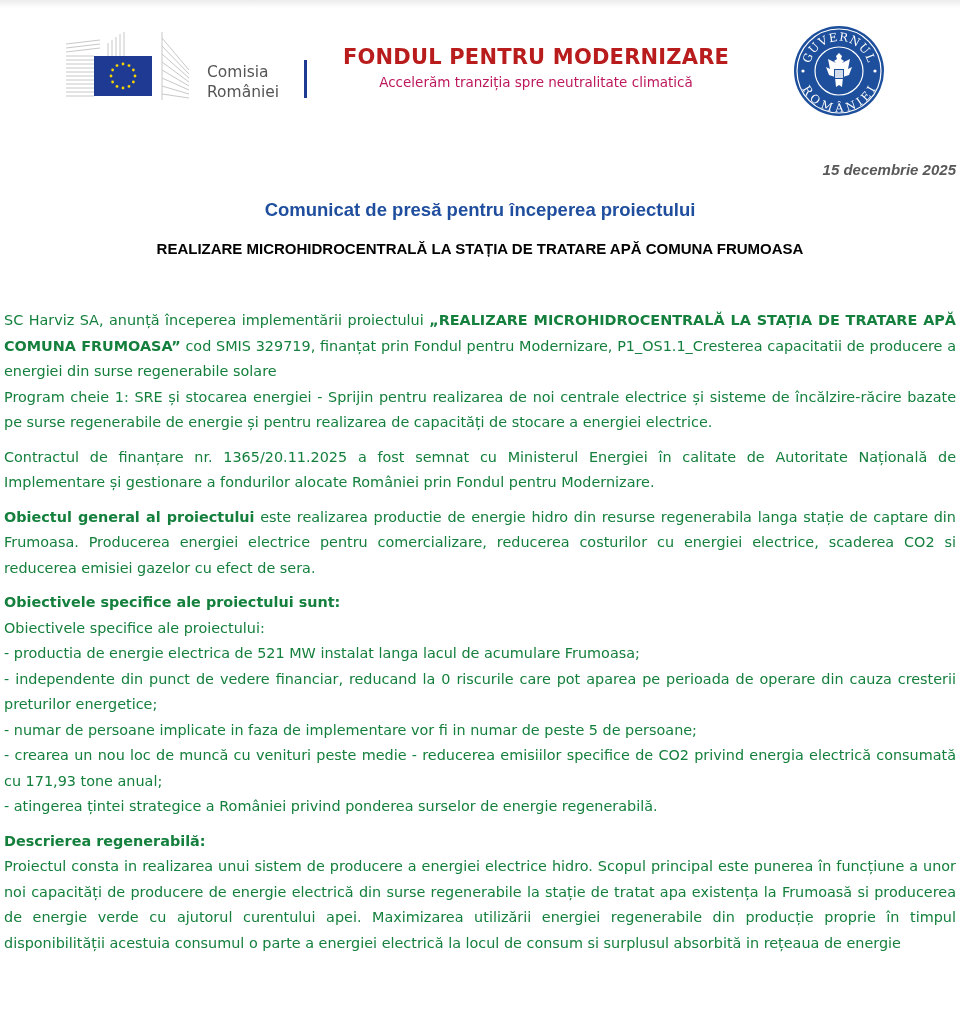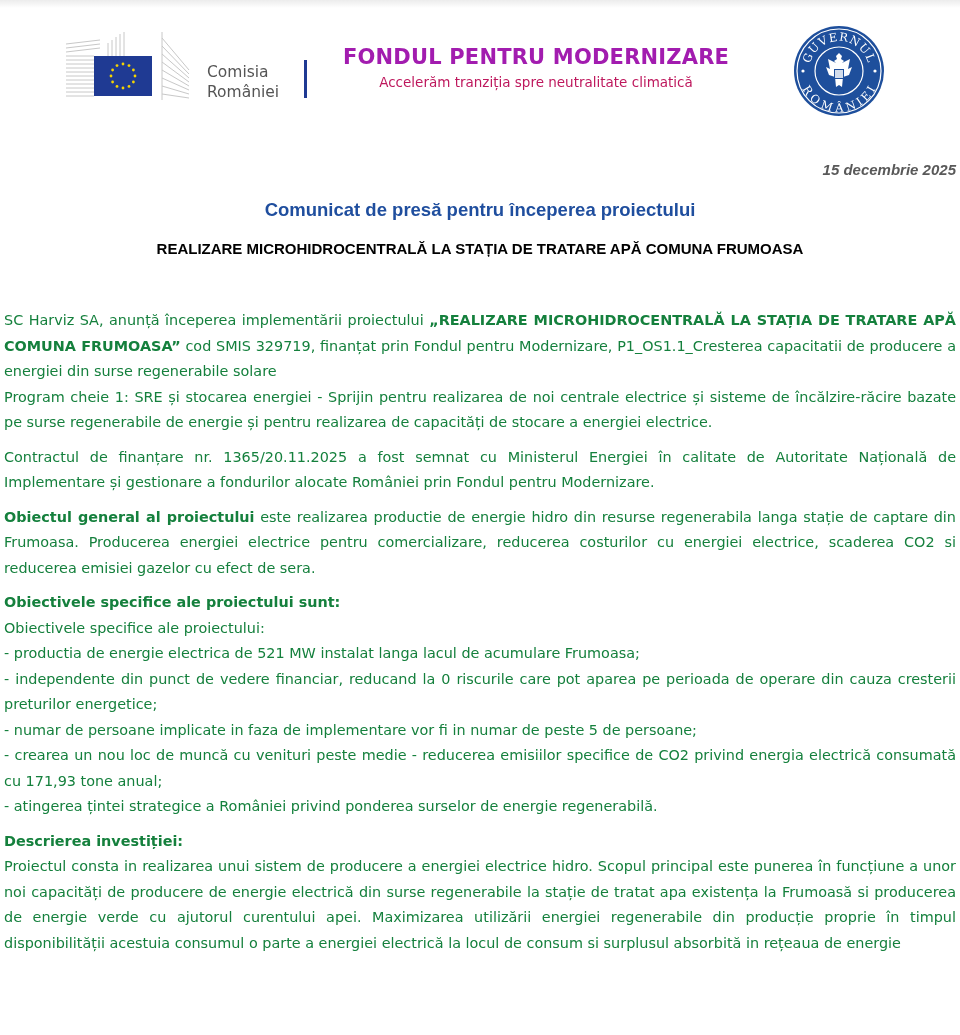--- a/index.html
+++ b/index.html
@@ -1,21 +1,21 @@
 <!DOCTYPE html>
 <html><head>
 <meta charset="utf-8">
 <style>
   html, body { margin: 0; padding: 0; background: #ffffff; }
   body { width: 960px; height: 1035px; overflow: hidden; position: relative; font-family: "DejaVu Sans", sans-serif; color: #1a1a1a; }
   .topshade { position: absolute; left: 0; top: 0; width: 960px; height: 8px; background: linear-gradient(#ececec, #ffffff); }
   .header { position: absolute; left: 0; top: 20px; width: 960px; height: 110px; }
   .ec-logo { position: absolute; left: 64px; top: 30px; width: 250px; height: 75px; }
   .fpm { position: absolute; left: 338px; top: 45px; width: 396px; text-align: center; }
-  .fpm-title { font-family: "DejaVu Sans", sans-serif; font-weight: bold; font-size: 21px; color: #a21caf; letter-spacing: 0.2px; }
+  .fpm-title { font-family: "DejaVu Sans", sans-serif; font-weight: bold; font-size: 21px; color: #b91c1c; letter-spacing: 0.2px; }
   .fpm-sub { font-family: "DejaVu Sans", sans-serif; font-size: 13.5px; color: #be185d; margin-top: 5px; font-weight: 500; }
   .gov-logo { position: absolute; left: 793px; top: 25px; width: 92px; height: 92px; }
   .date { position: absolute; right: 4px; top: 161px; font-family: "Liberation Sans", sans-serif; font-style: italic; font-weight: bold; font-size: 15px; color: #595959; }
   .title { position: absolute; left: 0; width: 960px; top: 199px; text-align: center; font-family: "Liberation Sans", sans-serif; font-weight: bold; font-size: 18.5px; color: #1f4e9e; }
   .subtitle { position: absolute; left: 0; width: 960px; top: 240px; text-align: center; font-family: "Liberation Sans", sans-serif; font-weight: bold; font-size: 15px; color: #000; }
   .content { position: absolute; left: 4px; top: 308px; width: 952px; font-family: "DejaVu Sans", sans-serif; font-size: 14.4px; line-height: 25.5px; color: #15803d; }
   .content p { margin: 0 0 9px 0; text-align: justify; }
   .content p.tight { margin-bottom: 0; }
   .content .line { display: block; }
   .content b { font-weight: bold; }
@@ -118,16 +118,16 @@
   <p>
     <b class="line">Obiectivele specifice ale proiectului sunt:</b>
     <span class="line">Obiectivele specifice ale proiectului:</span>
     <span class="list-line">- productia de energie electrica de 521 MW instalat langa lacul de acumulare Frumoasa;</span>
     <span class="list-line">- independente din punct de vedere financiar, reducand la 0 riscurile care pot aparea pe perioada de operare din cauza cresterii preturilor energetice;</span>
     <span class="list-line">- numar de persoane implicate in faza de implementare vor fi in numar de peste 5 de persoane;</span>
     <span class="list-line">- crearea un nou loc de muncă cu venituri peste medie - reducerea emisiilor specifice de CO2 privind energia electrică consumată cu 171,93 tone anual;</span>
     <span class="list-line">- atingerea țintei strategice a României privind ponderea surselor de energie regenerabilă.</span>
   </p>
   <p>
-    <b class="line">Descrierea investiției:</b>
+    <b class="line">Descrierea regenerabilă:</b>
     <span>Proiectul consta in realizarea unui sistem de producere a energiei electrice hidro. Scopul principal este punerea în funcțiune a unor noi capacități de producere de energie electrică din surse regenerabile la stație de tratat apa existența la Frumoasă si producerea de energie verde cu ajutorul curentului apei. Maximizarea utilizării energiei regenerabile din producție proprie în timpul disponibilității acestuia consumul o parte a energiei electrică la locul de consum si surplusul absorbită in rețeaua de energie</span>
   </p>
 </div>
 
 </body></html>

